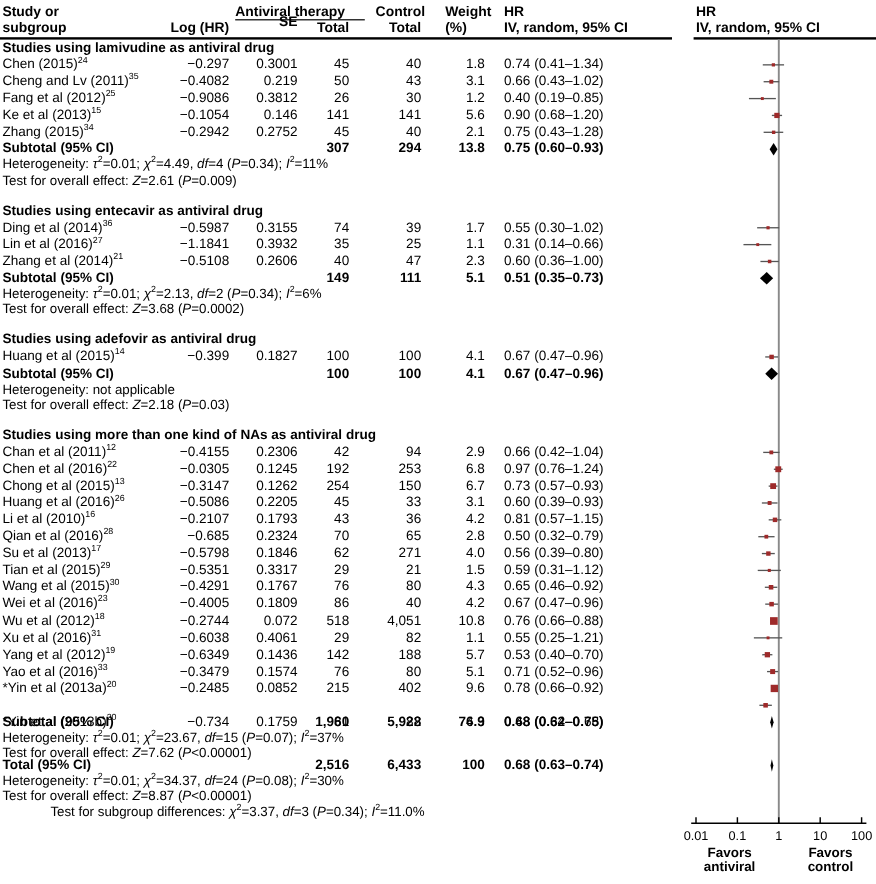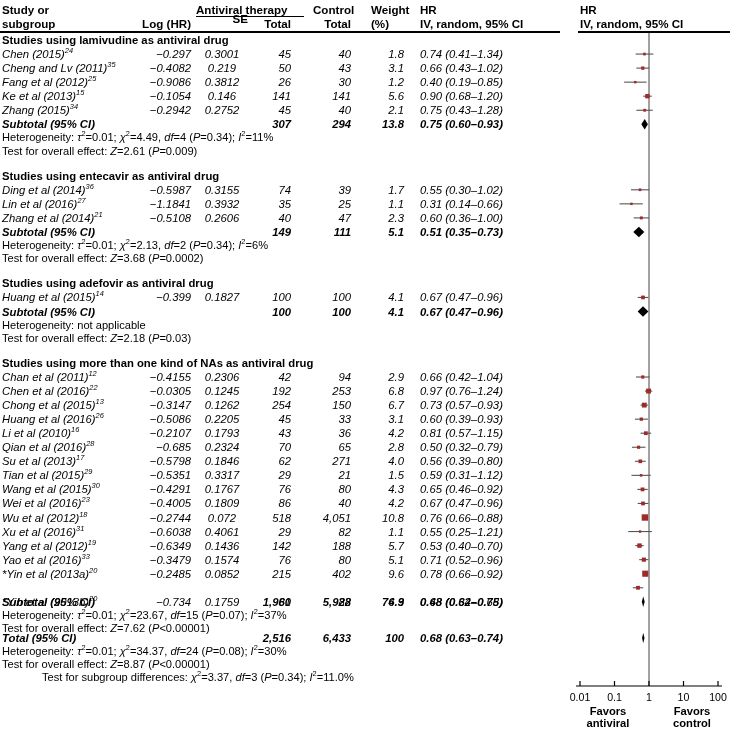--- a/index.html
+++ b/index.html
@@ -3,24 +3,24 @@
 <meta charset="utf-8">
 <style>
   html,body{margin:0;padding:0;background:#fff;}
   body{
     width:730px;height:737px;position:relative;overflow:hidden;
     font-family:"Liberation Sans","DejaVu Sans",sans-serif;
     color:#000;
     -webkit-font-smoothing:antialiased;
   }
   #plot{position:absolute;left:0;top:0;width:730px;height:737px;}
-  .row{position:absolute;left:0;width:730px;height:14px;font-size:11.3px;line-height:14px;font-style:italic;}
+  .row{position:absolute;left:0;width:730px;height:14px;font-size:11.3px;line-height:14px;}
   .c-study{position:absolute;left:2px;width:150px;text-align:left;white-space:nowrap;}
   .c-log{position:absolute;left:133px;width:58px;text-align:right;}
-  .c-se{position:absolute;left:196px;width:52px;text-align:center;}
+  .c-se{position:absolute;left:196px;width:52px;text-align:right;}
   .c-tot1{position:absolute;left:255px;width:36px;text-align:right;}
   .c-tot2{position:absolute;left:313px;width:38px;text-align:right;}
   .c-wt{position:absolute;left:371px;width:33px;text-align:right;}
   .c-hr{position:absolute;left:420px;width:140px;text-align:left;white-space:nowrap;}
   .bold{font-weight:bold;}
   .group{position:absolute;left:2px;font-weight:bold;font-size:11.3px;line-height:14px;white-space:nowrap;}
   .note{position:absolute;left:2px;font-size:11.1px;line-height:13px;white-space:nowrap;}
   .note i{font-style:italic;}
   sup{font-size:7.4px;vertical-align:super;line-height:0;}
   .hdr{position:absolute;font-weight:bold;font-size:11.6px;line-height:13px;white-space:nowrap;}

